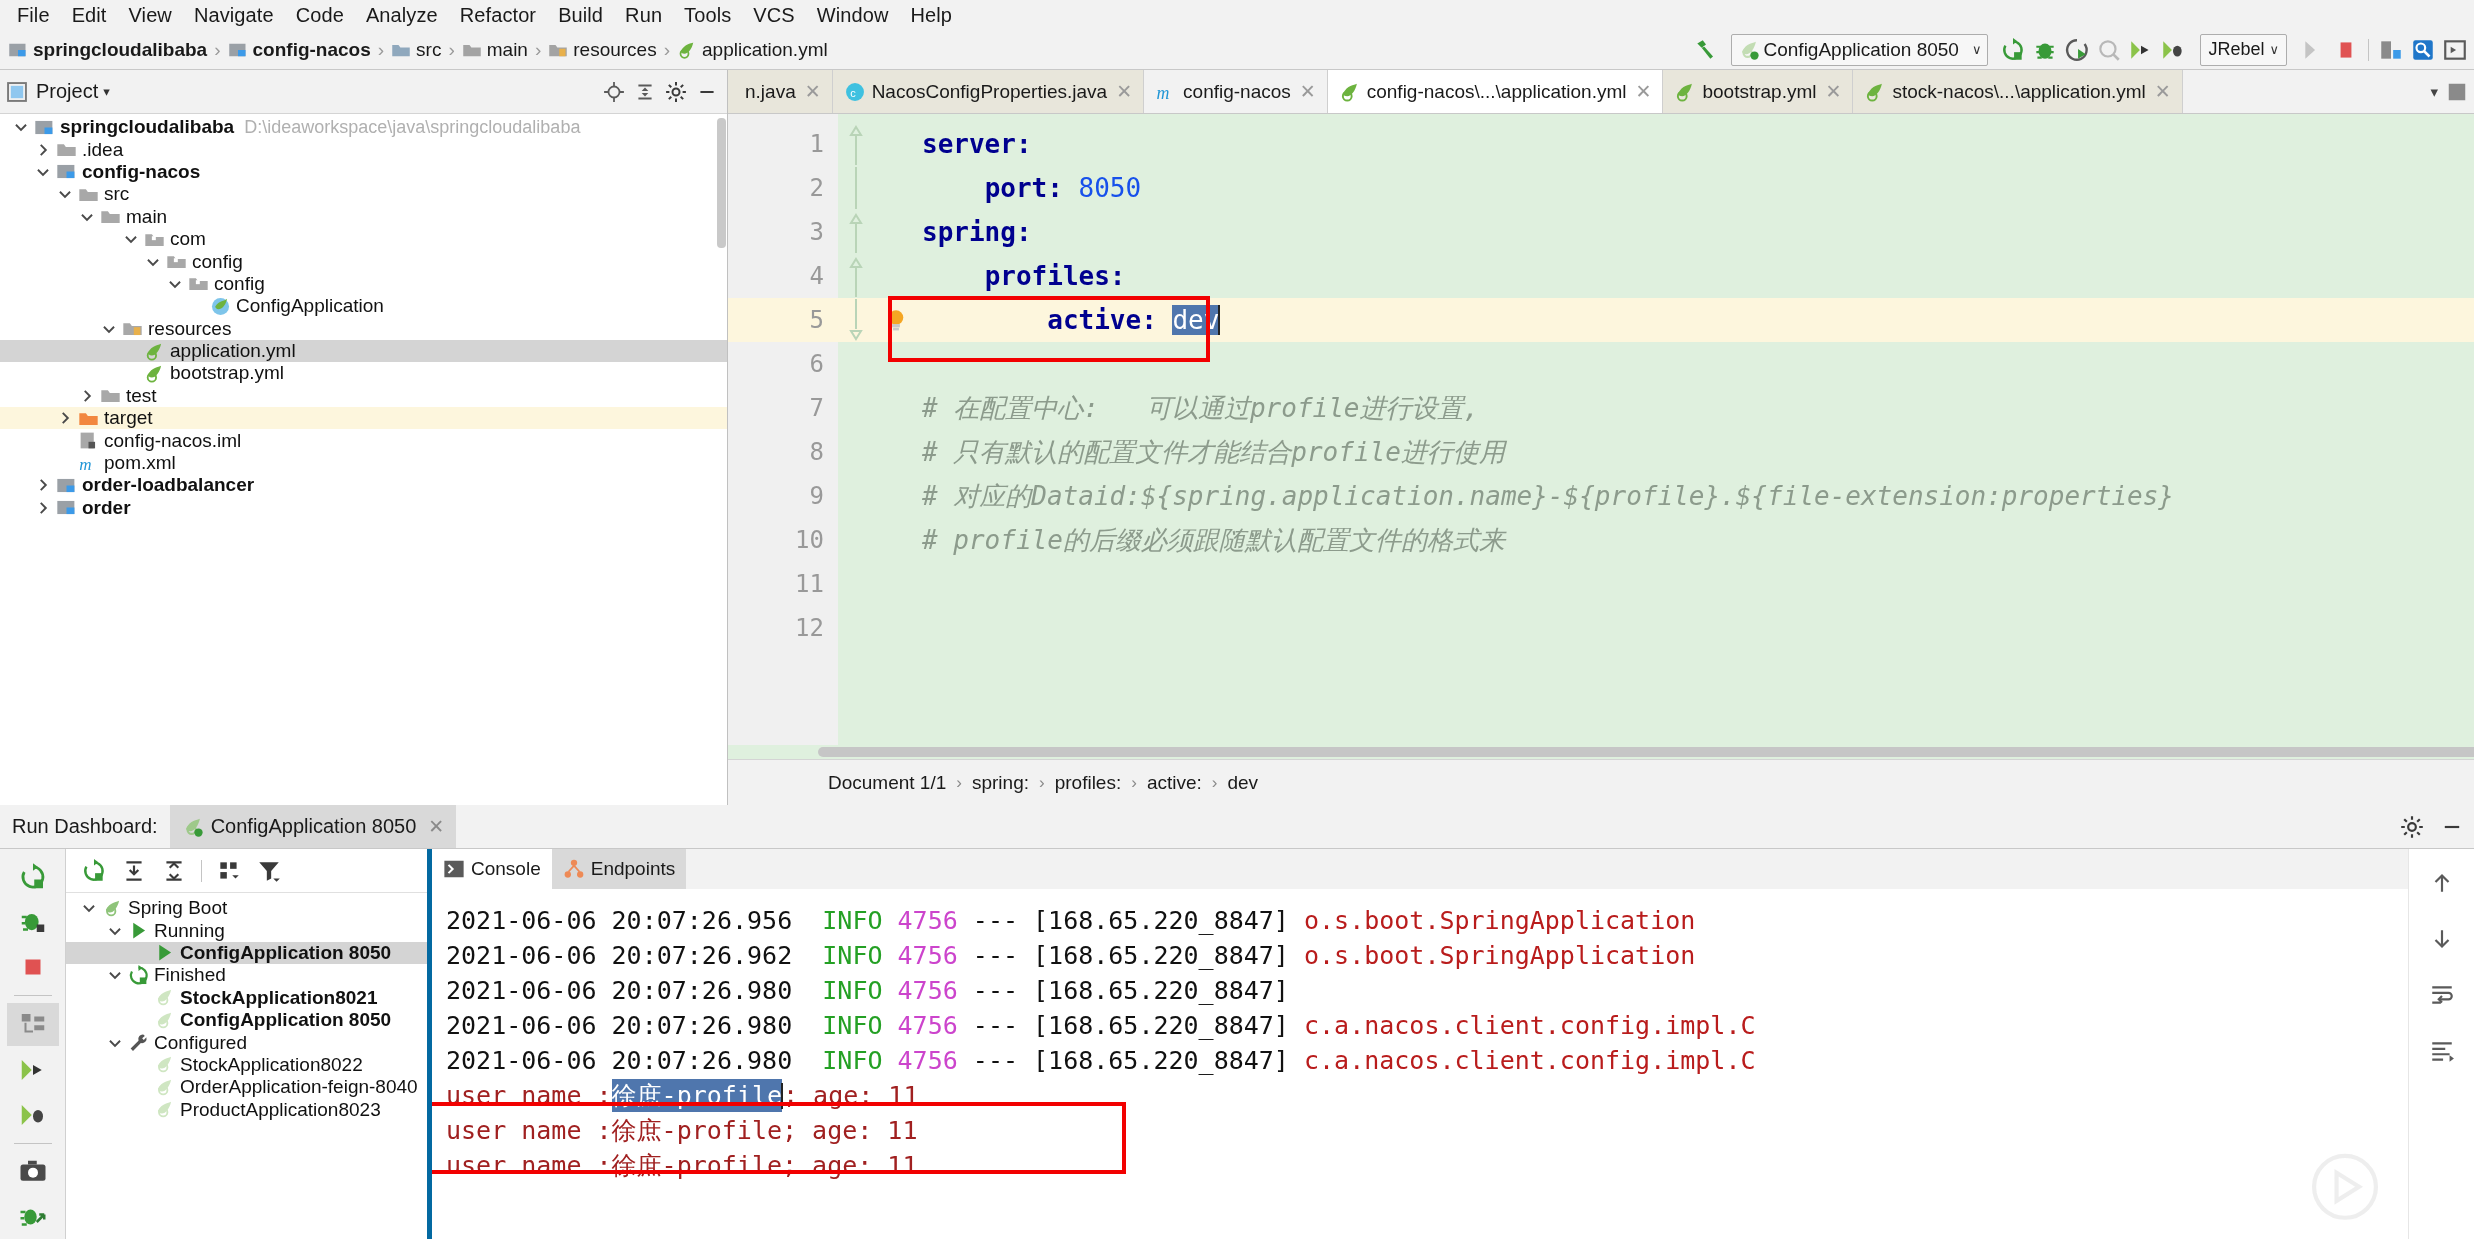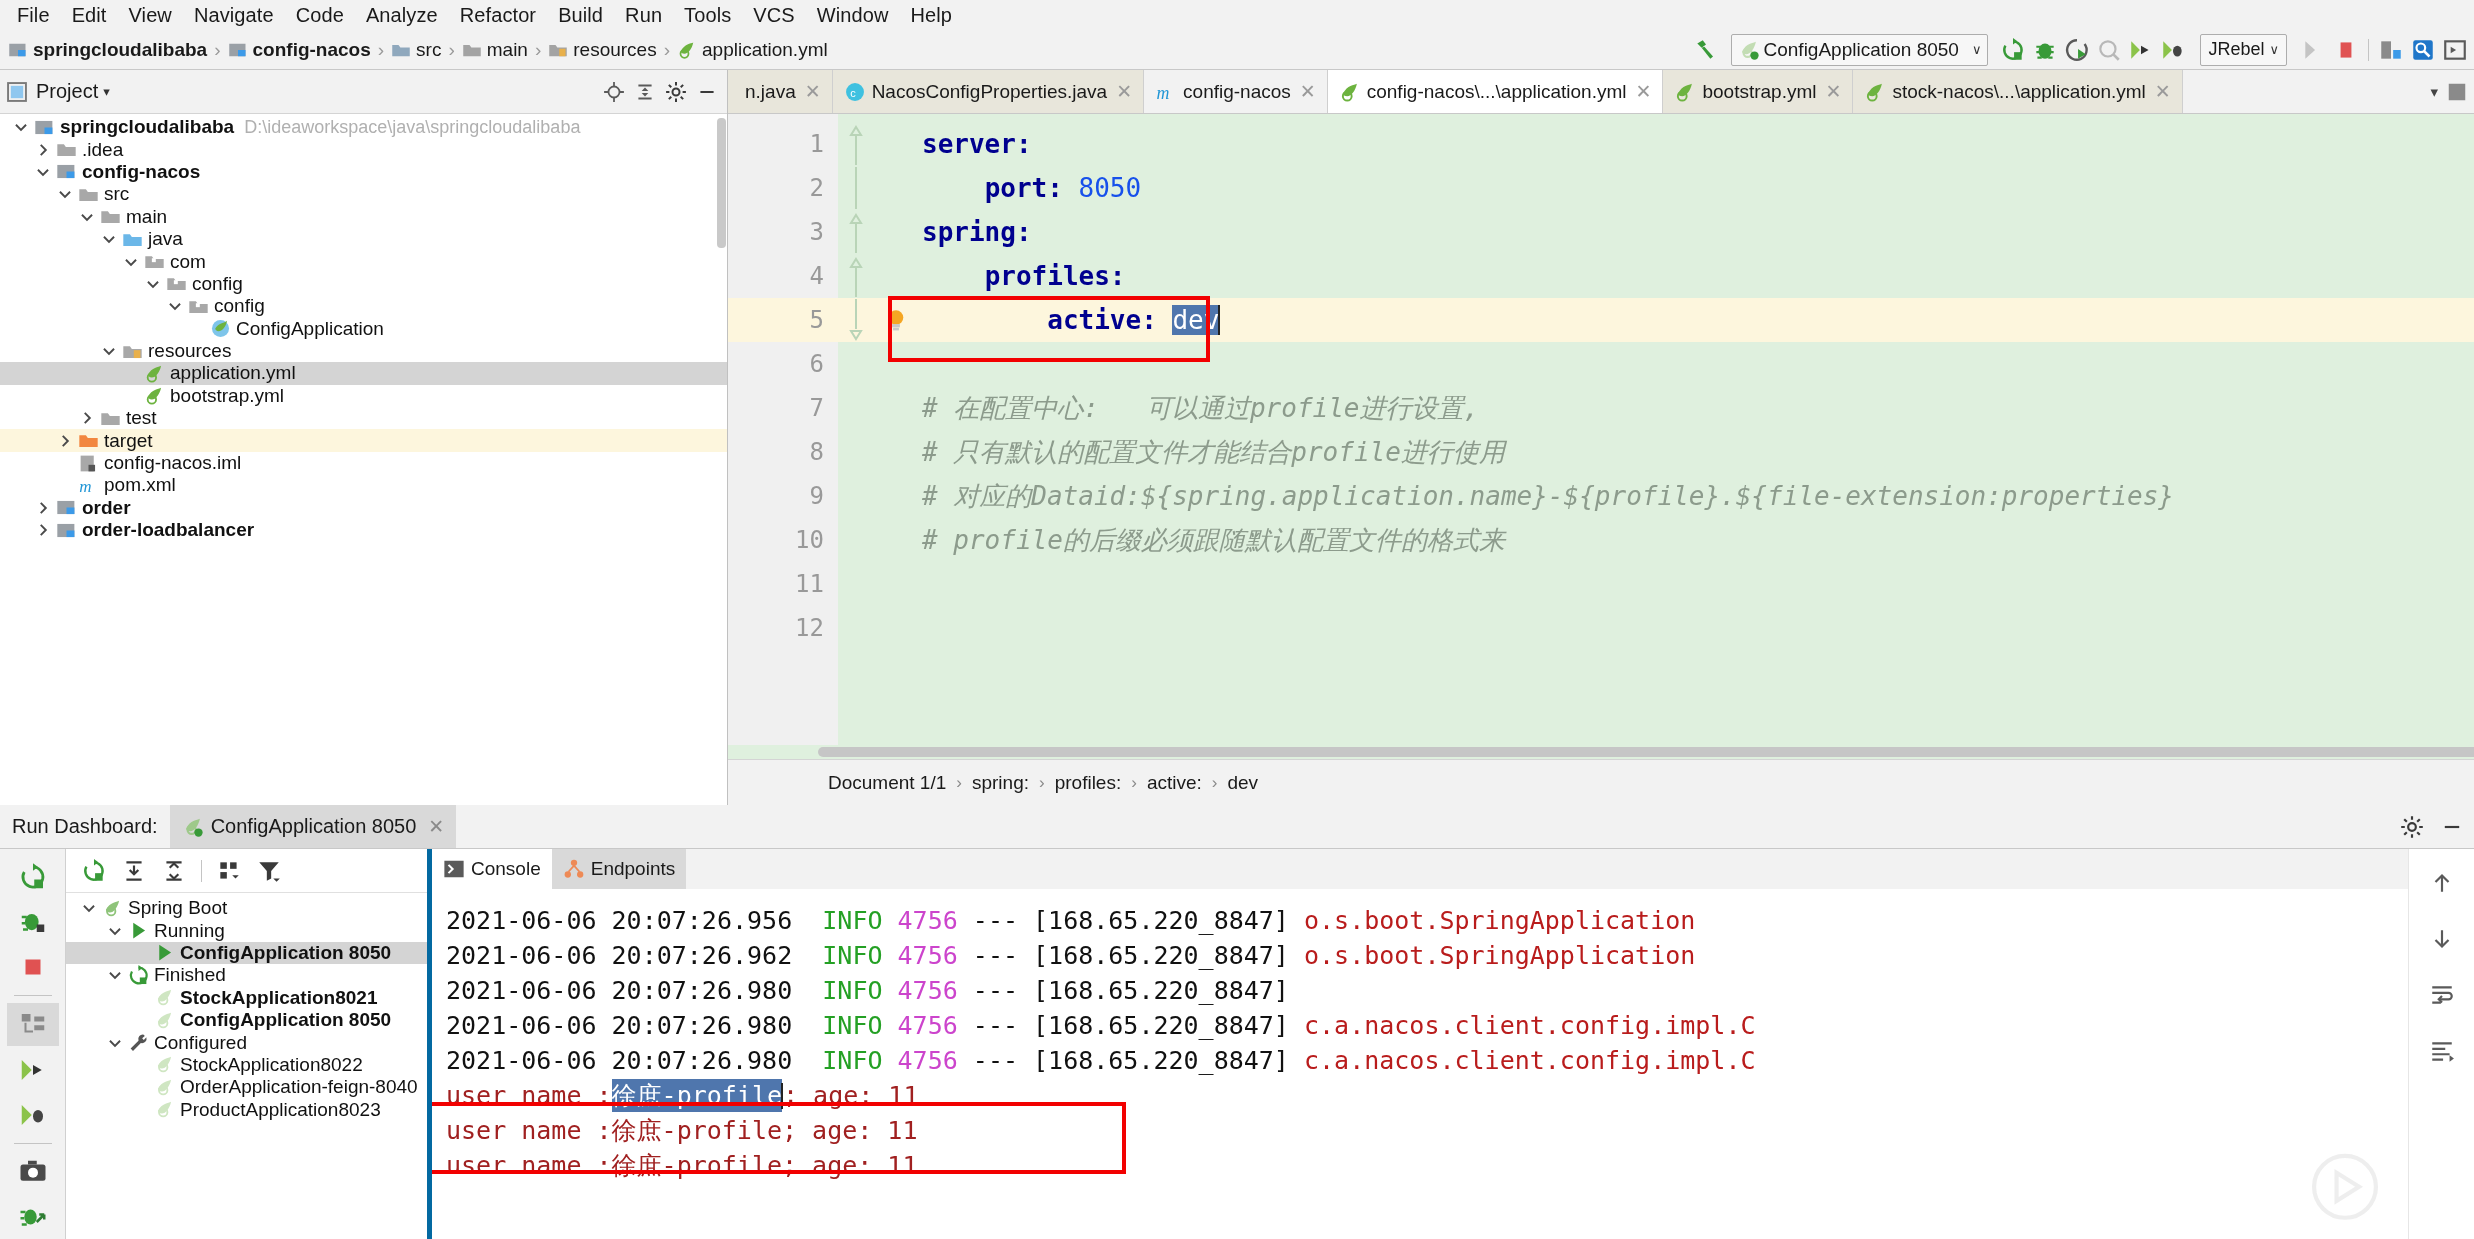--- a/index.html
+++ b/index.html
@@ -434,33 +434,20 @@
                 <path d="M3.5 6l4.5 4.5L12.5 6" fill="none" stroke="#4a4a4a" stroke-width="1.7"></path>
               </svg>
             </span>
             <span class="tico">
               <svg width="21" height="21" viewBox="0 0 16 16">
                 <path d="M1 4h5l1.5 2H15v7H1z" fill="#a8a8a8"></path>
               </svg>
             </span>
             <span class="tlabel">main</span>
           </div>
-          <div class="tnode" style="padding-left: 98px;">
-            <span class="tw">
-              <svg width="18" height="18" viewBox="0 0 16 16">
-                <path d="M3.5 6l4.5 4.5L12.5 6" fill="none" stroke="#4a4a4a" stroke-width="1.7"></path>
-              </svg>
-            </span>
-            <span class="tico">
-              <svg width="21" height="21" viewBox="0 0 16 16">
-                <path d="M1 4h5l1.5 2H15v7H1z" fill="#6bb7e8"></path>
-              </svg>
-            </span>
-            <span class="tlabel">java</span>
-          </div>
           <div class="tnode" style="padding-left: 120px;">
             <span class="tw">
               <svg width="18" height="18" viewBox="0 0 16 16">
                 <path d="M3.5 6l4.5 4.5L12.5 6" fill="none" stroke="#4a4a4a" stroke-width="1.7"></path>
               </svg>
             </span>
             <span class="tico">
               <svg width="21" height="21" viewBox="0 0 16 16">
                 <path d="M1 4h5l1.5 2H15v7H1z" fill="#a8a8a8"></path>
                 <rect x="6" y="5.5" width="3" height="3" fill="#fff"></rect>
@@ -590,35 +577,35 @@
               <svg width="18" height="18" viewBox="0 0 16 16">
                 <path d="M6 3.5L10.5 8 6 12.5" fill="none" stroke="#4a4a4a" stroke-width="1.7"></path>
               </svg>
             </span>
             <span class="tico">
               <svg width="21" height="21" viewBox="0 0 16 16">
                 <rect x="1" y="3" width="13" height="10" fill="#9aa0a6"></rect>
                 <rect x="8" y="8" width="6" height="5" fill="#3c9ae8"></rect>
               </svg>
             </span>
-            <span class="tlabel bold">order</span>
+            <span class="tlabel bold">order-loadbalancer</span>
           </div>
           <div class="tnode" style="padding-left: 32px;">
             <span class="tw">
               <svg width="18" height="18" viewBox="0 0 16 16">
                 <path d="M6 3.5L10.5 8 6 12.5" fill="none" stroke="#4a4a4a" stroke-width="1.7"></path>
               </svg>
             </span>
             <span class="tico">
               <svg width="21" height="21" viewBox="0 0 16 16">
                 <rect x="1" y="3" width="13" height="10" fill="#9aa0a6"></rect>
                 <rect x="8" y="8" width="6" height="5" fill="#3c9ae8"></rect>
               </svg>
             </span>
-            <span class="tlabel bold">order-loadbalancer</span>
+            <span class="tlabel bold">order</span>
           </div>
         </div>
       <div class="vscroll"></div>
     </div>
 
     <div class="editor-area">
       <div class="tabs" id="editor-tabs">
           <div class="tab">
             <span class="ticon"></span>
             <span>n.java</span>

